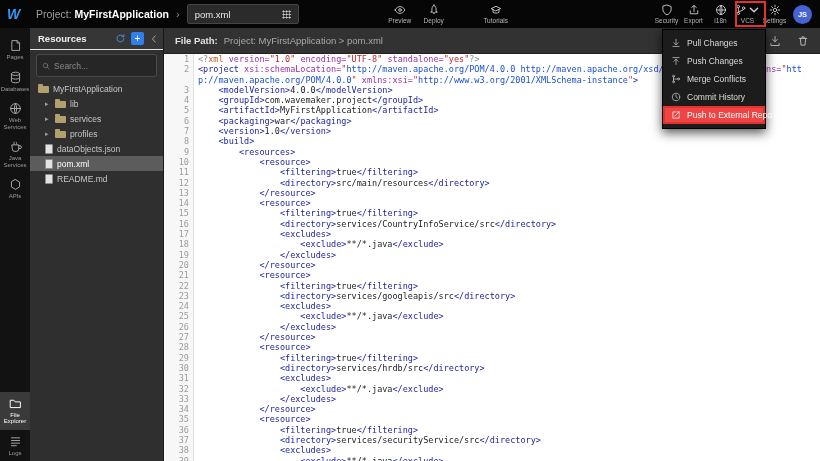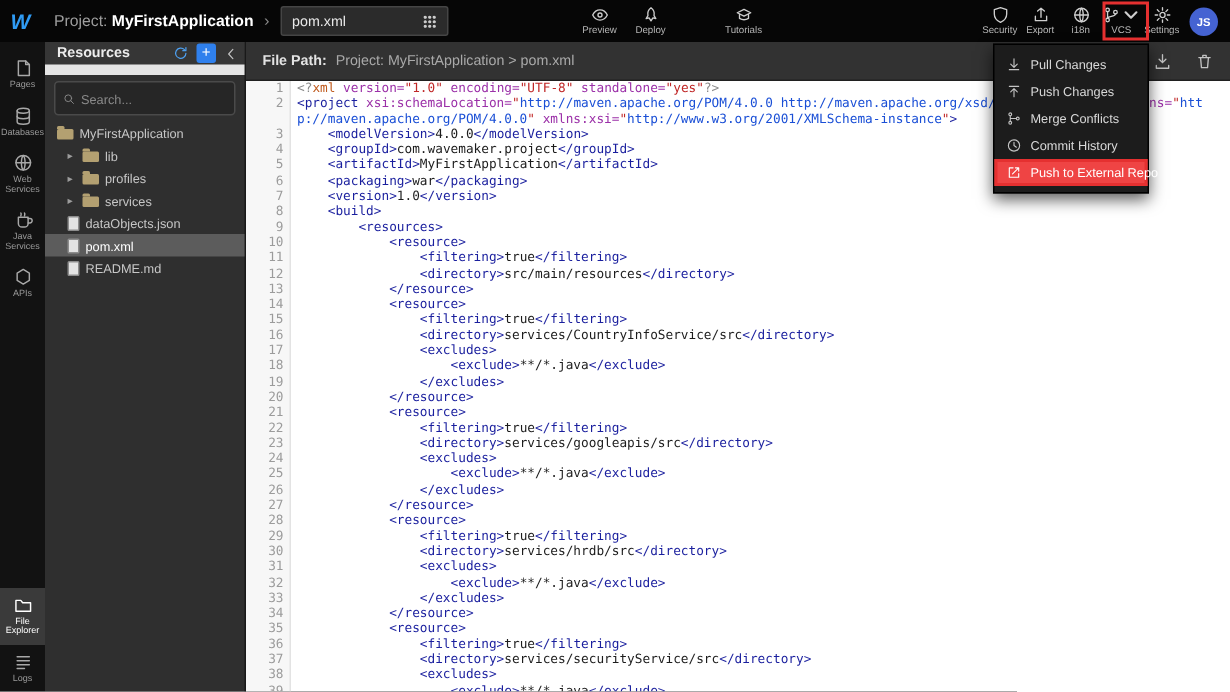--- a/index.html
+++ b/index.html
@@ -35,21 +35,21 @@
   .rail { position:absolute; top:28px; left:0; width:30px; bottom:0; background:#121212; display:flex; flex-direction:column; align-items:center; padding-top:6px; z-index:40; }
   .rail-item { width:100%; display:flex; flex-direction:column; align-items:center; gap:2px; padding:5px 1px; color:#9a9a9a; font-size:6px; text-align:center; cursor:pointer; }
   .rail-item svg { width:13px; height:13px; color:#a8a8a8; }
   .rail-item .lbl { line-height:6.5px; }
   .rail-item.active { background:#3a3a3a; color:#fff; }
   .rail-item.active svg { color:#fff; }
   .rail-item.push-down { margin-top:auto; }
 
   
   .resources { position:absolute; top:28px; left:30px; width:134px; bottom:0; background:#2f2f2f; border-right:1px solid #191919; z-index:30; }
-  .res-header { height:22px; display:flex; align-items:center; gap:5px; padding:0 4px 0 8px; background:#363636; border-bottom:7px solid #e5e5e5; }
+  .res-header { height:22px; display:flex; align-items:center; gap:5px; padding:0 4px 0 8px; background:#363636; border-bottom:1px solid #e5e5e5; }
   .res-title { font-size:9.5px; font-weight:600; color:#ededed; margin-right:auto; }
   .res-btn { display:flex; align-items:center; justify-content:center; cursor:pointer; }
   .refresh { color:#4d9fef; } .refresh svg { width:11px; height:11px; }
   .plus { width:13px; height:13px; background:#2f80ed; border-radius:2px; color:#fff; font-size:10px; line-height:11px; text-align:center; }
   .collapse { color:#c5c5c5; } .collapse svg { width:10px; height:10px; }
   .search-wrap { margin:4px 6px; height:23px; background:#262626; border:1px solid #4a4a4a; border-radius:3px; display:flex; align-items:center; gap:4px; padding:4px 5px; }
   .search-wrap svg { width:8px; height:8px; color:#8d8d8d; flex:none; }
   .search-wrap input { flex:1; min-width:0; background:transparent; border:0; outline:none; color:#cfcfcf; font-size:8.5px; font-family:inherit; }
   .search-wrap input::placeholder { color:#8a8a8a; }
   .tree { margin-top:2px; }
@@ -298,26 +298,26 @@
       <span>MyFirstApplication</span>
     </div>
     <div class="tree-row lvl1">
       <span class="tw-arrow">▸</span>
       <span class="ic-folder"></span>
       <span>lib</span>
     </div>
     <div class="tree-row lvl1">
       <span class="tw-arrow">▸</span>
       <span class="ic-folder"></span>
-      <span>profiles</span>
+      <span>services</span>
     </div>
     <div class="tree-row lvl1">
       <span class="tw-arrow">▸</span>
       <span class="ic-folder"></span>
-      <span>services</span>
+      <span>profiles</span>
     </div>
     <div class="tree-row lvl1">
       <span class="ic-file"></span>
       <span>dataObjects.json</span>
     </div>
     <div class="tree-row lvl1 selected">
       <span class="ic-file"></span>
       <span>pom.xml</span>
     </div>
     <div class="tree-row lvl1">

